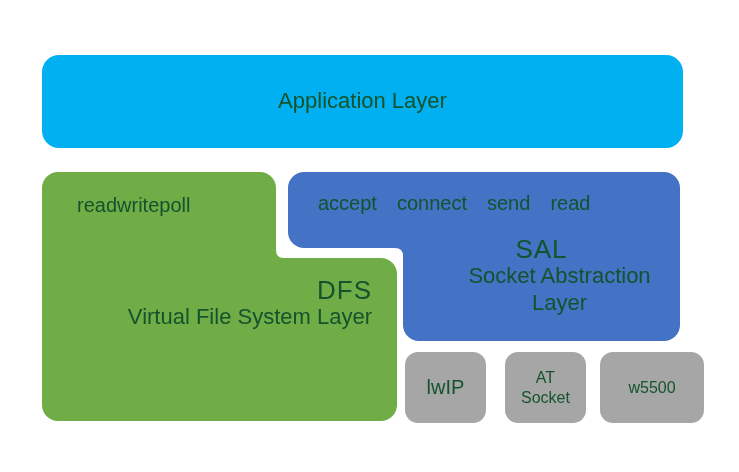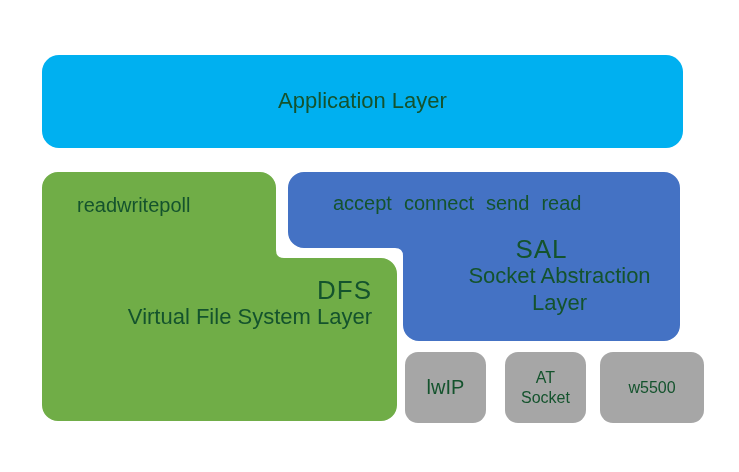--- a/index.html
+++ b/index.html
@@ -36,21 +36,21 @@
 
   
   .fn-row {
     position: absolute;
     display: flex;
     font-size: 20px;
     z-index: 3;
     white-space: nowrap;
   }
   .dfs-fns { left: 77px;  top: 194px; }
-  .sal-fns { left: 318px; top: 192px; gap: 12px; margin-left: 15px; }
+  .sal-fns { left: 318px; top: 192px; gap: 20px; }
 
   
   .layer-title {
     position: absolute;
     text-align: center;
     z-index: 3;
   }
   .dfs-title { left: 42px;  top: 277px; width: 330px; text-align: right; }
   .sal-title { left: 403px; top: 236px; width: 277px; }
   .acronym    { font-size: 26px; line-height: 1.05; letter-spacing: 1px; }

